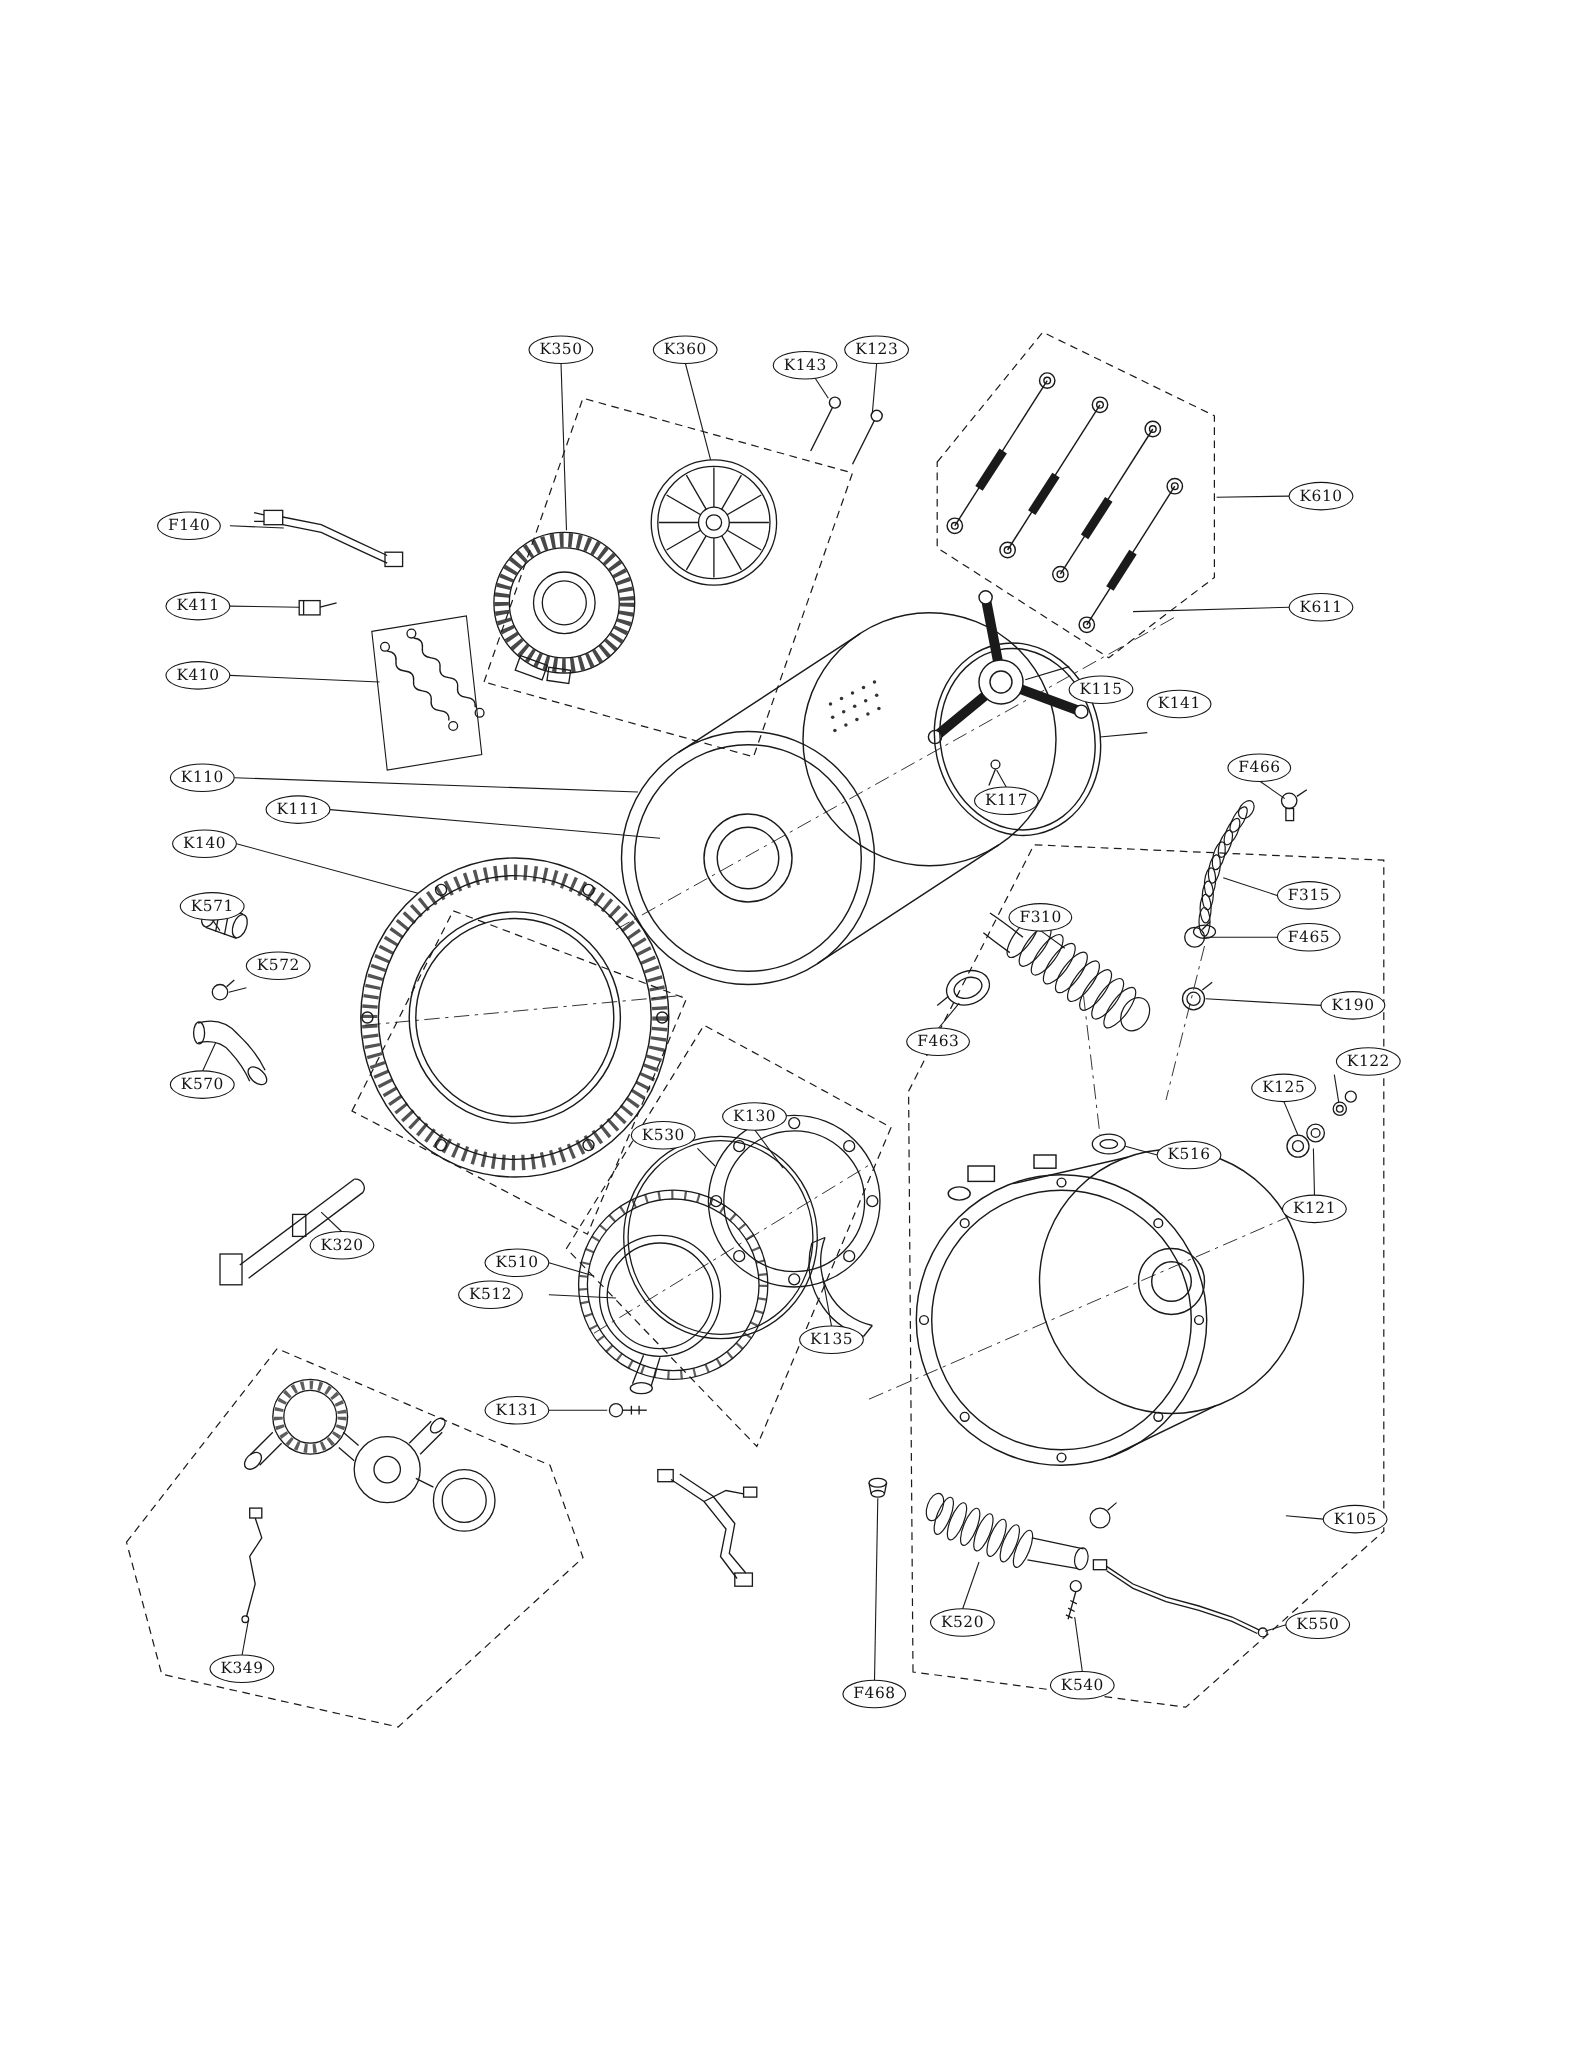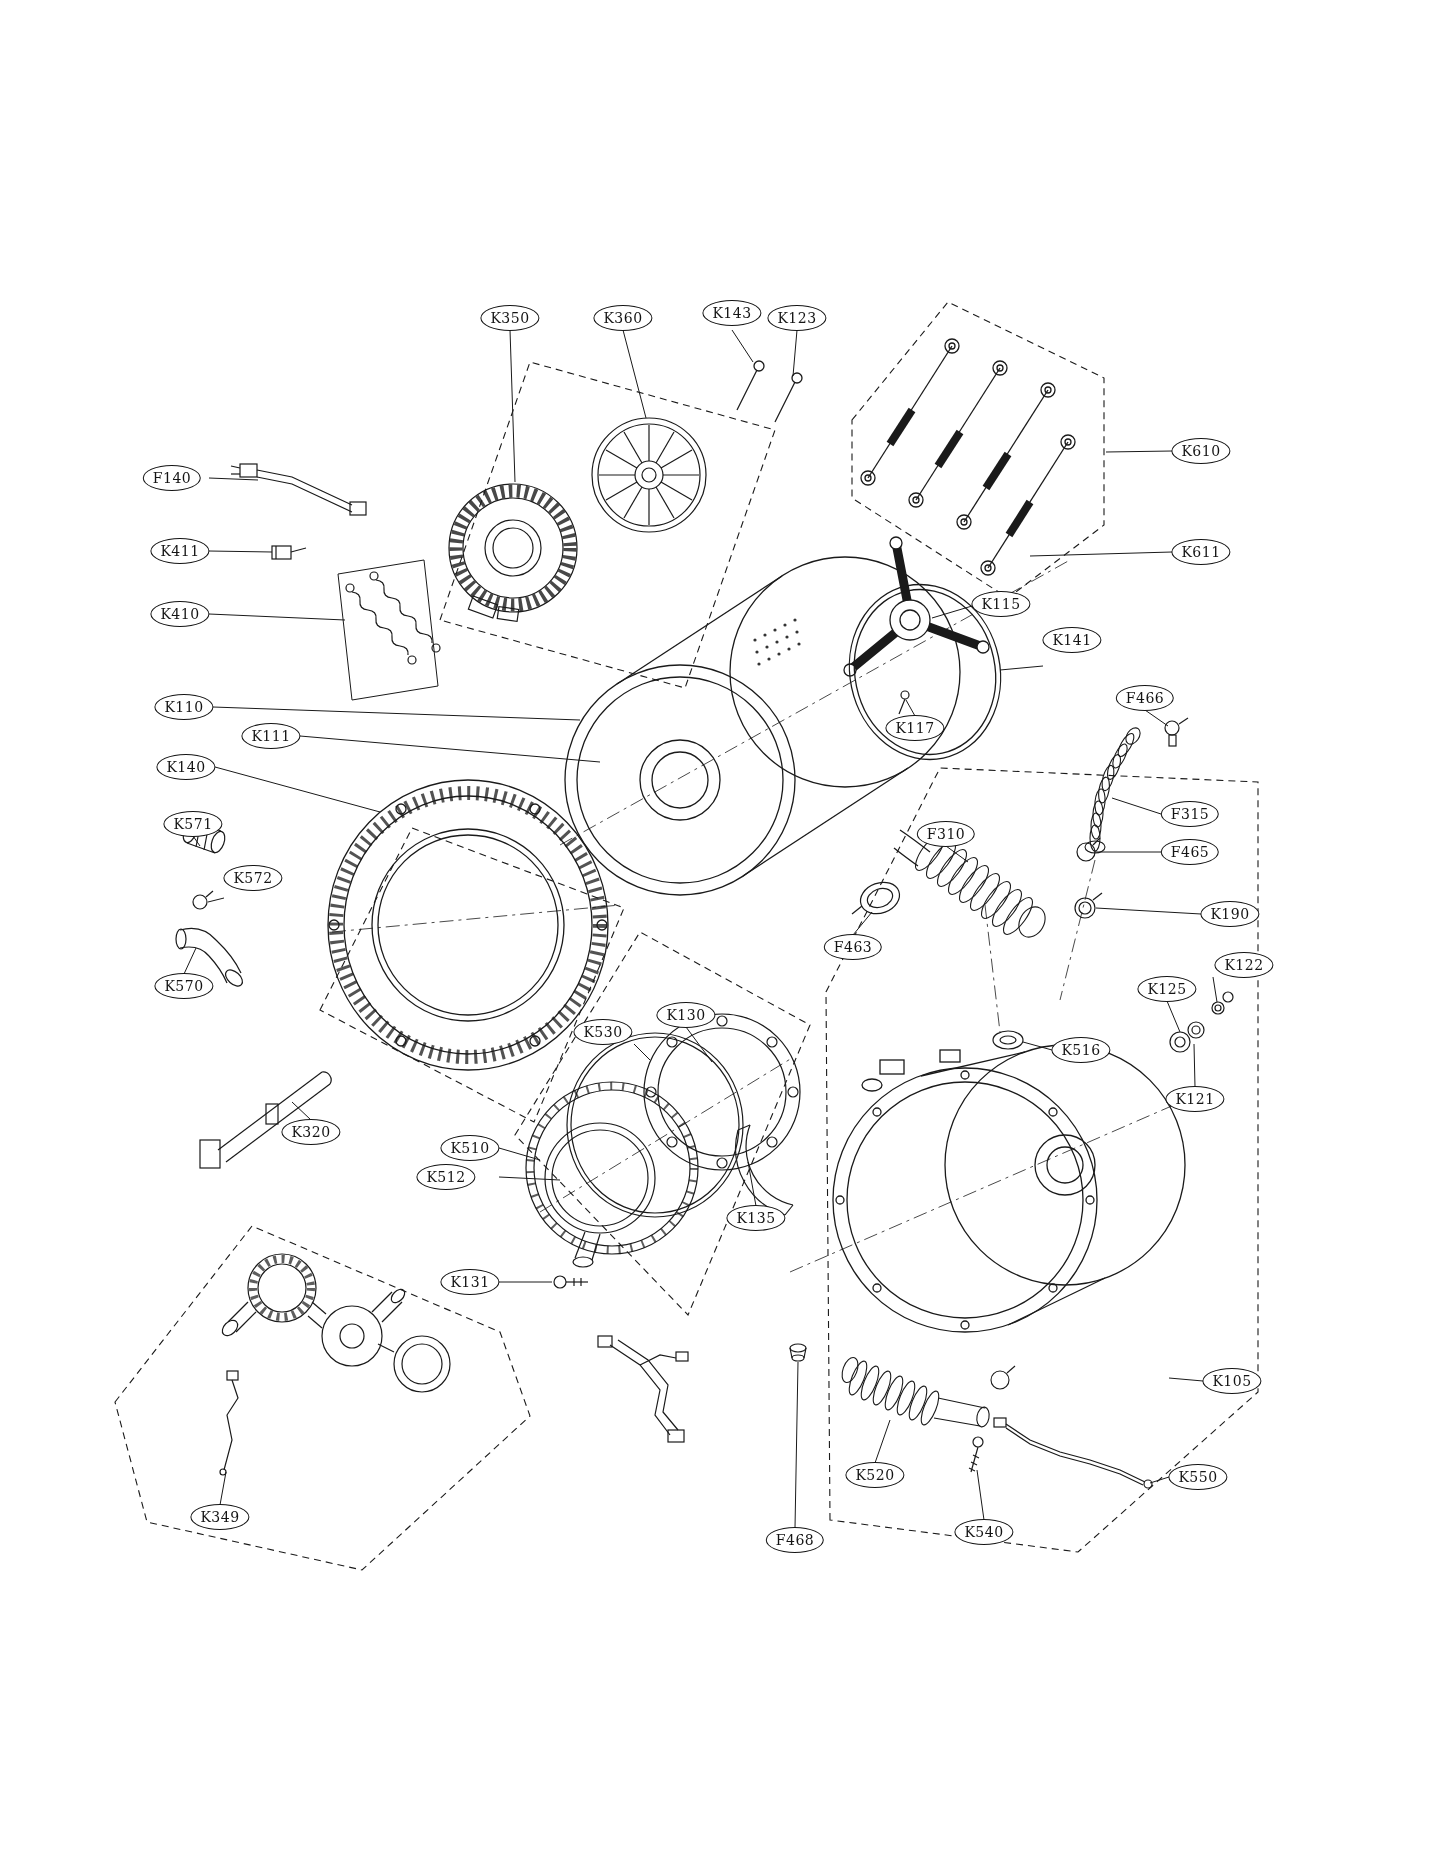--- a/index.html
+++ b/index.html
@@ -457,42 +457,42 @@
     <line x1="220" y1="1505" x2="226" y2="1472"></line>
   </g>
 </svg>
 
 <div class="callout" style="left:510px;top:318px">
       <span>K350</span>
     </div>
 <div class="callout" style="left:623px;top:318px">
       <span>K360</span>
     </div>
-<div class="callout" style="left:732px;top:313px">
+<div class="callout" style="left:732px;top:332px">
       <span>K143</span>
     </div>
 <div class="callout" style="left:797px;top:318px">
       <span>K123</span>
     </div>
 <div class="callout" style="left:1201px;top:451px">
       <span>K610</span>
     </div>
 <div class="callout" style="left:1201px;top:552px">
       <span>K611</span>
     </div>
 <div class="callout" style="left:172px;top:478px">
       <span>F140</span>
     </div>
 <div class="callout" style="left:180px;top:551px">
       <span>K411</span>
     </div>
 <div class="callout" style="left:180px;top:614px">
       <span>K410</span>
     </div>
-<div class="callout" style="left:1001px;top:604px">
+<div class="callout" style="left:1001px;top:627px">
       <span>K115</span>
     </div>
 <div class="callout" style="left:1072px;top:640px">
       <span>K141</span>
     </div>
 <div class="callout" style="left:1145px;top:698px">
       <span>F466</span>
     </div>
 <div class="callout" style="left:184px;top:707px">
       <span>K110</span>

